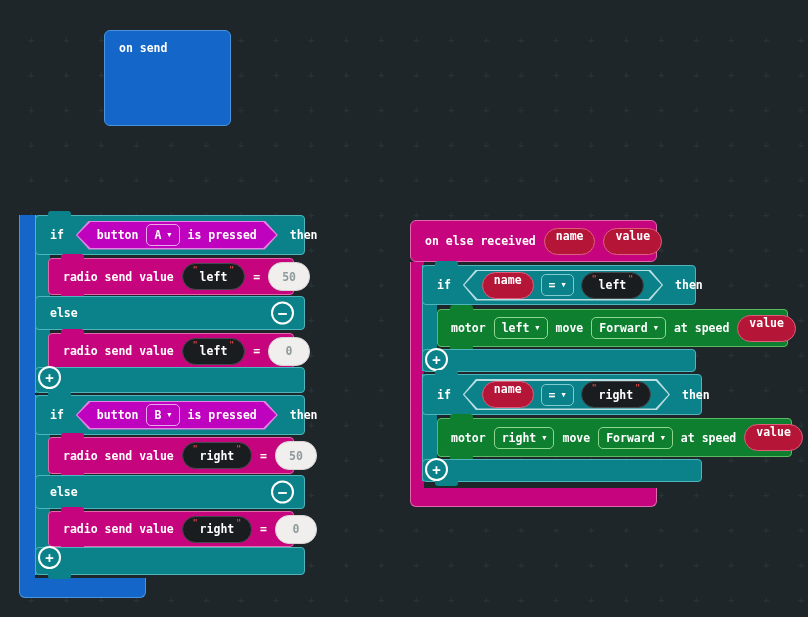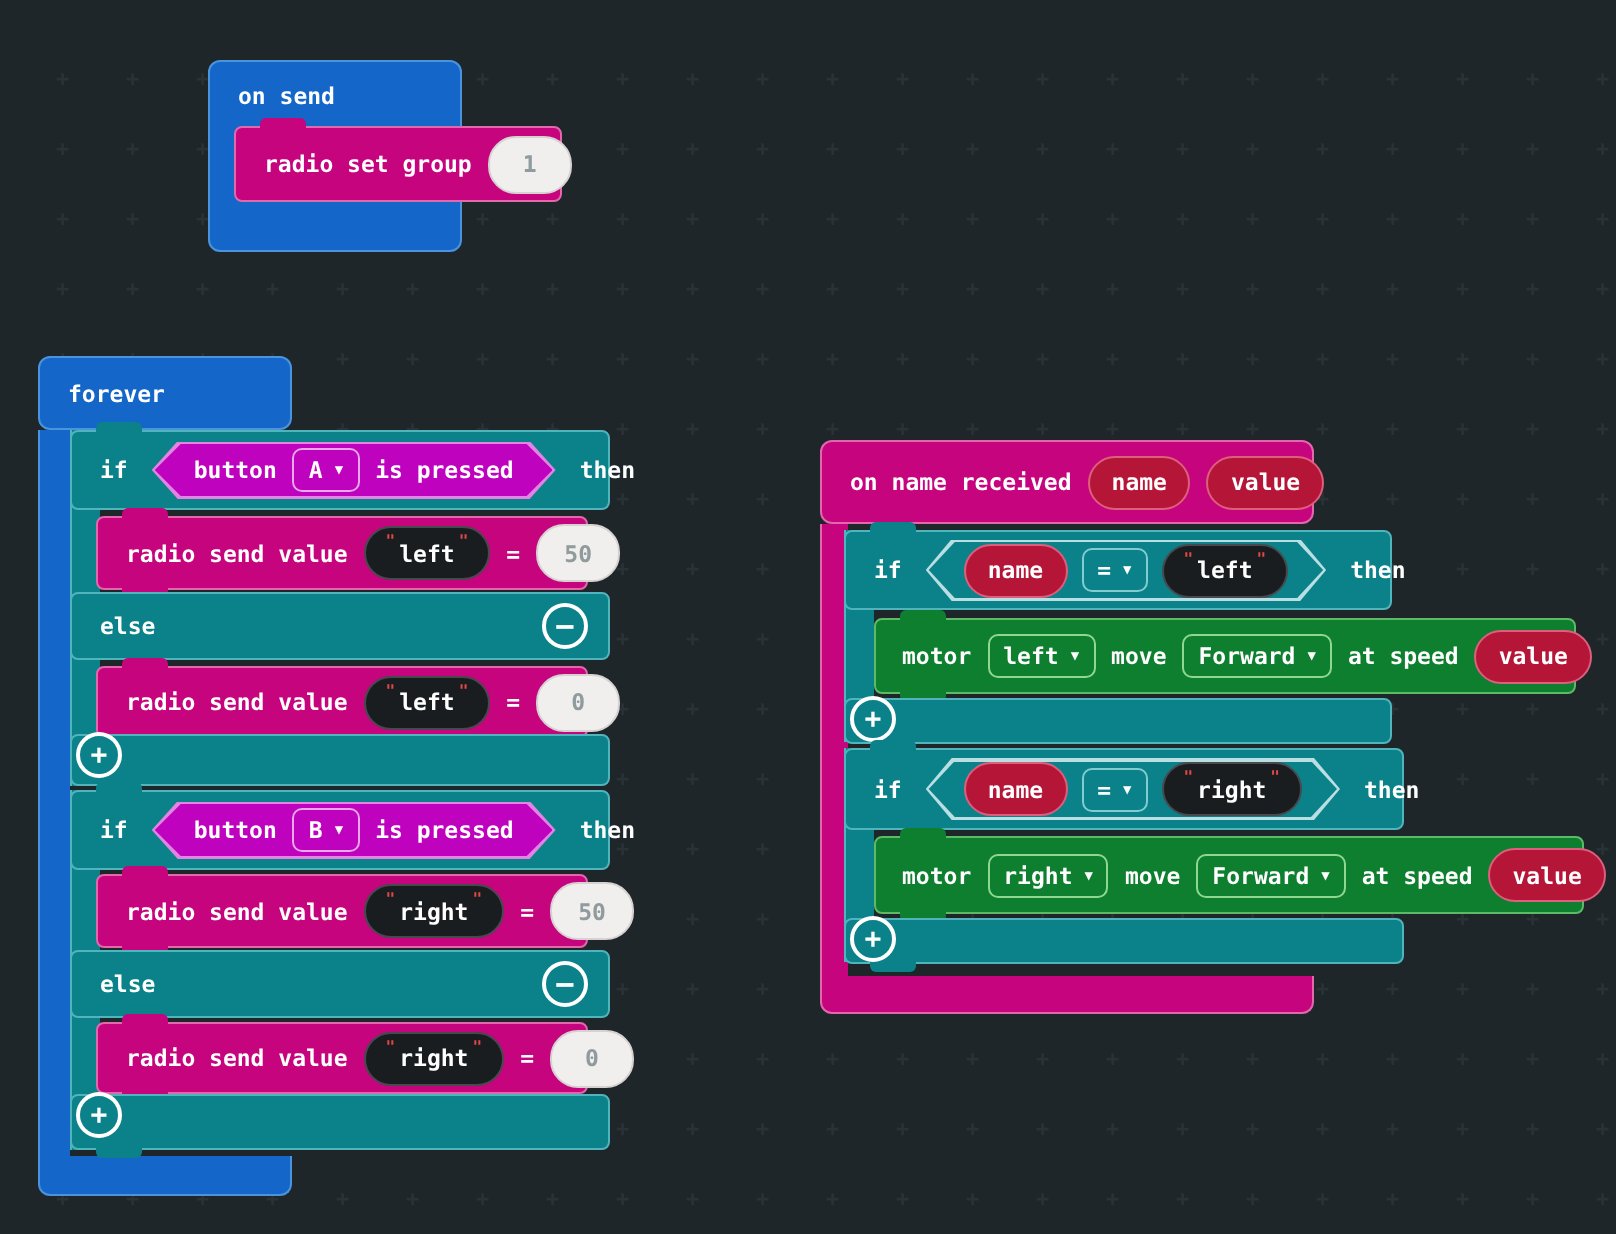--- a/index.html
+++ b/index.html
@@ -28,21 +28,21 @@
   .blocktext{display:block;padding:10px 0 0 14px;}
   .tab{position:absolute;left:12px;top:-5px;width:23px;height:9px;background:inherit;border-radius:3px;}
   .tab.tb{top:auto;bottom:-5px;}
   
   .numfield{background:#f1eeee;border:1px solid #d7d1d1;color:#8f9b9c;border-radius:14px;
     height:27px;min-width:18px;padding:0 11px;display:flex;align-items:center;justify-content:center;}
   .strfield{background:#1a1d20;border:1px solid #46494d;border-radius:14px;height:25px;
     padding:0 10px;display:flex;align-items:center;gap:2px;color:#fff;}
   .q{color:#e04848;font-size:8px;position:relative;top:-6px;}
   .redoval{background:#b51638;border:1.5px solid #dd5f7d;border-radius:14px;height:25px;
-    padding:0 11px;display:flex;align-items:center;justify-content:center;}
+    padding:0 11px;display:flex;align-items:flex-start;justify-content:center;}
   .dd{display:inline-flex;align-items:center;gap:6px;border-radius:5px;padding:3px 7px;}
   .dd .caret{font-size:7px;}
   .dd-purple{border:1.5px solid #e9a6e9;background:#be02be;}
   .dd-teal{border:1.5px solid #7fccd1;background:#0b828a;}
   .dd-green{border:1.5px solid #8fd98f;background:#0d7f2f;}
   
   .hex{position:relative;display:flex;align-items:center;gap:8px;padding:0 21px;height:29px;}
   .hexbg,.hexfill{position:absolute;clip-path:polygon(13px 0,calc(100% - 13px) 0,100% 50%,
     calc(100% - 13px) 100%,13px 100%,0 50%);}
   .hexbg{inset:0;}
@@ -451,31 +451,21 @@
     <span class="dot" style="left: 203px; top: 33px;">+</span>
     <span class="dot" style="left: 168px; top: 33px;">+</span>
     <span class="dot" style="left: 133px; top: 33px;">+</span>
     <span class="dot" style="left: 98px; top: 33px;">+</span>
     <span class="dot" style="left: 63px; top: 33px;">+</span>
     <span class="dot" style="left: 28px; top: 33px;">+</span>
 
   <div class="blk blue hat blocktext" style="left:104px;top:30px;width:127px;height:96px;display:block;">
     <span>on send</span>
   </div>
-  <div class="blk mag r4 pl gap" style="left:117px;top:63px;width:164px;height:38px;">
-    <i class="tab"></i>
-    <span>radio set group</span>
-    <span class="numfield">
-      <span>1</span>
-    </span>
-  </div>
-
-  <div class="blk blue hat pl" style="left:19px;top:178px;width:127px;height:37px;">
-    <span>forever</span>
-  </div>
+
   <div class="blk blue spine" style="left:19px;top:215px;width:16px;height:363px;"></div>
   <div class="blk blue rb" style="left:19px;top:578px;width:127px;height:20px;border-top:none;"></div>
 
   <div class="blk teal spine" style="left:35px;top:215px;width:15px;height:178px;"></div>
   <div class="blk teal r4 pl" style="left:35px;top:215px;width:270px;height:40px;gap:12px;">
     <i class="tab"></i>
     <span>if</span>
     <div class="hex hex-purple">
       <i class="hexbg"></i>
       <i class="hexfill"></i>
@@ -579,21 +569,21 @@
     </span>
   </div>
   <div class="blk teal r4" style="left:35px;top:547px;width:270px;height:28px;">
     <i class="tab tb"></i>
     <span class="circle plusico">
       <span>+</span>
     </span>
   </div>
 
   <div class="blk mag hat pl gap" style="left:410px;top:220px;width:247px;height:42px;">
-    <span>on name received</span>
+    <span>on else received</span>
     <span class="redoval">
       <span>name</span>
     </span>
     <span class="redoval">
       <span>value</span>
     </span>
   </div>
   <div class="blk mag spine" style="left:410px;top:262px;width:14px;height:226px;"></div>
   <div class="blk mag rb" style="left:410px;top:488px;width:247px;height:19px;border-top:none;"></div>
 

